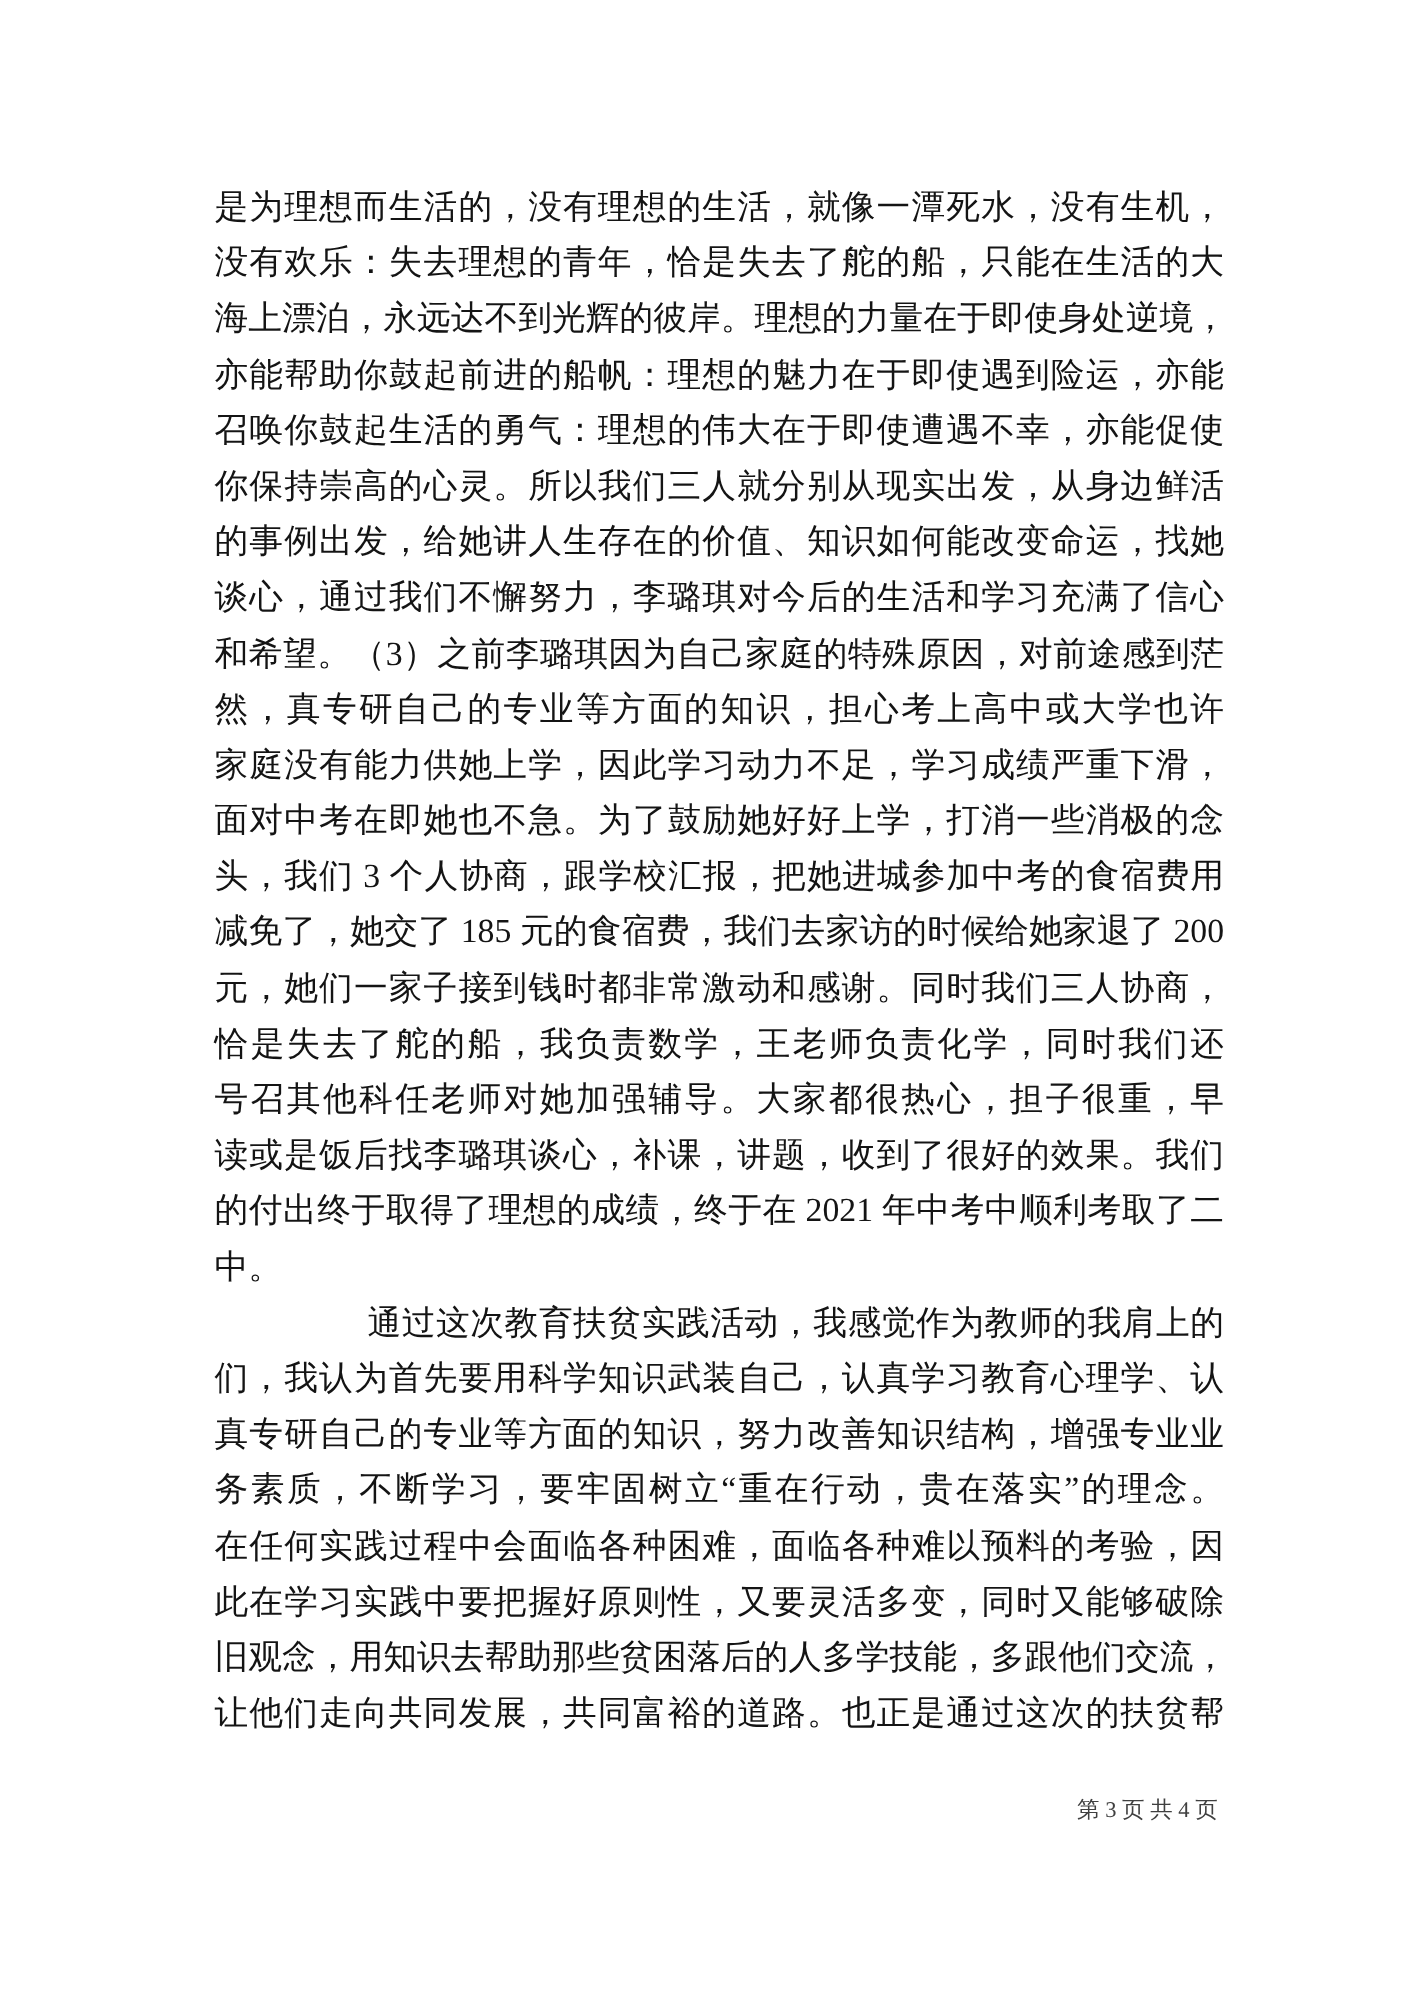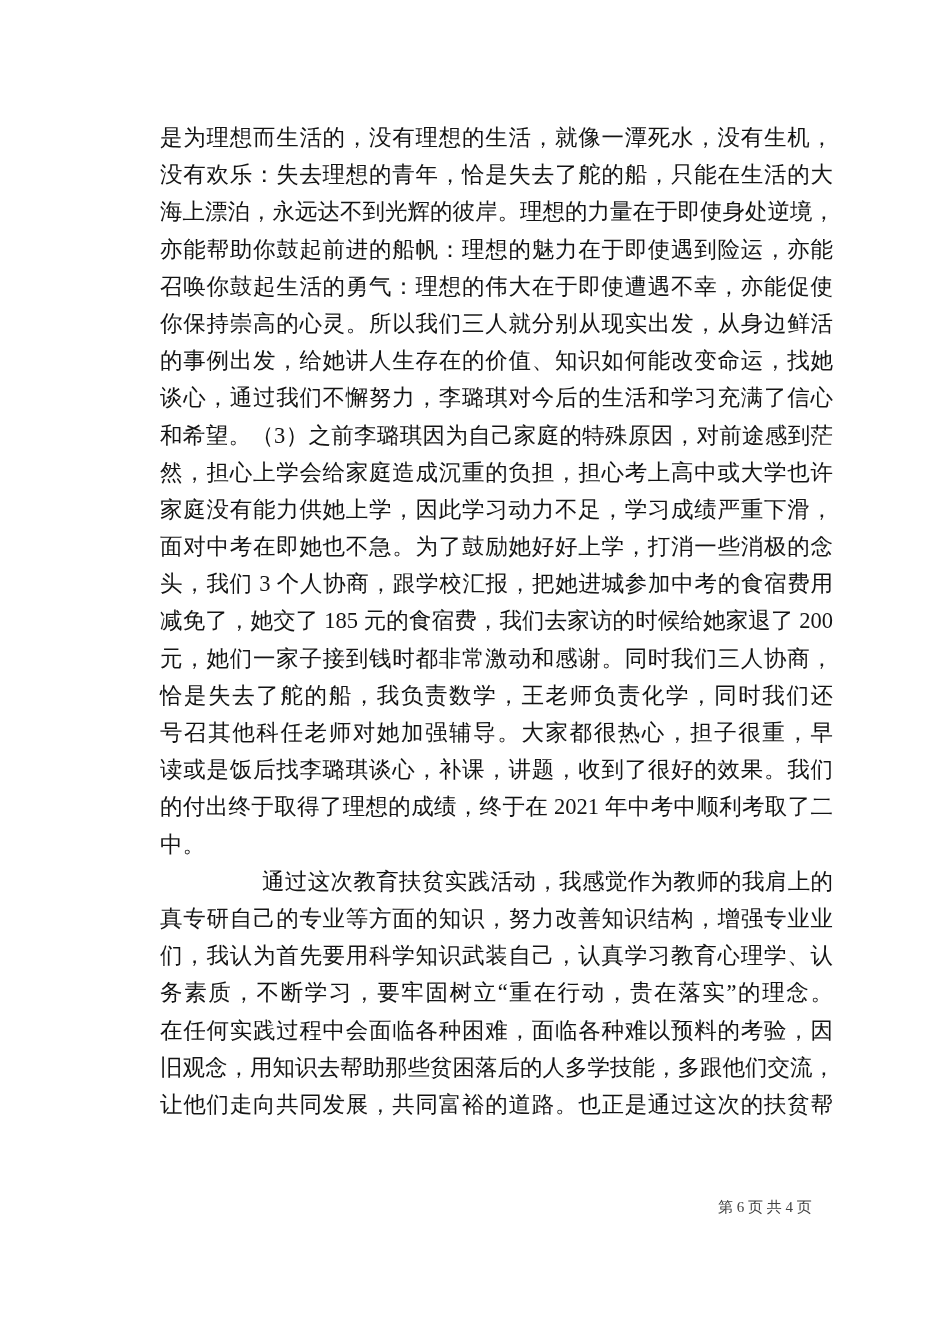--- a/index.html
+++ b/index.html
@@ -14,21 +14,21 @@
   }
   .page {
     position: relative;
     width: 950px;
     height: 1344px;
     background: var(--bg, #ffffff);
     font-family: "Liberation Serif", "DejaVu Serif", serif;
   }
   .text-block {
     position: absolute;
-    left: 160px;
+    left: 143px;
     top: 119px;
     width: 673px;
     color: var(--text, #141414);
   }
   .paragraph {
     margin: 0;
     padding: 0;
   }
   .line {
     height: 37.2px;
@@ -62,38 +62,39 @@
       <div class="paragraph">
         <div class="line">是为理想而生活的，没有理想的生活，就像一潭死水，没有生机，</div>
         <div class="line">没有欢乐：失去理想的青年，恰是失去了舵的船，只能在生活的大</div>
         <div class="line">海上漂泊，永远达不到光辉的彼岸。理想的力量在于即使身处逆境，</div>
         <div class="line">亦能帮助你鼓起前进的船帆：理想的魅力在于即使遇到险运，亦能</div>
         <div class="line">召唤你鼓起生活的勇气：理想的伟大在于即使遭遇不幸，亦能促使</div>
         <div class="line">你保持崇高的心灵。所以我们三人就分别从现实出发，从身边鲜活</div>
         <div class="line">的事例出发，给她讲人生存在的价值、知识如何能改变命运，找她</div>
         <div class="line">谈心，通过我们不懈努力，李璐琪对今后的生活和学习充满了信心</div>
         <div class="line">和希望。（3）之前李璐琪因为自己家庭的特殊原因，对前途感到茫</div>
-        <div class="line">然，担心上学会给家庭造成沉重的负担，担心考上高中或大学也许</div>
+        <div class="line">然，真专研自己的专业等方面的知识，担心考上高中或大学也许</div>
         <div class="line">家庭没有能力供她上学，因此学习动力不足，学习成绩严重下滑，</div>
         <div class="line">面对中考在即她也不急。为了鼓励她好好上学，打消一些消极的念</div>
         <div class="line">头，我们 3 个人协商，跟学校汇报，把她进城参加中考的食宿费用</div>
         <div class="line">减免了，她交了 185 元的食宿费，我们去家访的时候给她家退了 200</div>
         <div class="line">元，她们一家子接到钱时都非常激动和感谢。同时我们三人协商，</div>
         <div class="line">恰是失去了舵的船，我负责数学，王老师负责化学，同时我们还</div>
         <div class="line">号召其他科任老师对她加强辅导。大家都很热心，担子很重，早</div>
         <div class="line">读或是饭后找李璐琪谈心，补课，讲题，收到了很好的效果。我们</div>
         <div class="line">的付出终于取得了理想的成绩，终于在 2021 年中考中顺利考取了二</div>
         <div class="line no-just">中。</div>
       </div>
       <div class="paragraph">
         <div class="line" style="padding-left: 102px;">通过这次教育扶贫实践活动，我感觉作为教师的我肩上的</div>
+        <div class="line">们，我认为首先要用科学知识武装自己，认真学习教育心理学、认</div>
         <div class="line">真专研自己的专业等方面的知识，努力改善知识结构，增强专业业</div>
-        <div class="line">们，我认为首先要用科学知识武装自己，认真学习教育心理学、认</div>
         <div class="line">务素质，不断学习，要牢固树立“重在行动，贵在落实”的理念。</div>
         <div class="line">在任何实践过程中会面临各种困难，面临各种难以预料的考验，因</div>
+        <div class="line">此在学习实践中要把握好原则性，又要灵活多变，同时又能够破除</div>
         <div class="line">旧观念，用知识去帮助那些贫困落后的人多学技能，多跟他们交流，</div>
         <div class="line">让他们走向共同发展，共同富裕的道路。也正是通过这次的扶贫帮</div>
       </div>
     </div>
   <div class="page-footer">
-    <span>第 6 页 共 4 页</span>
+    <span>第 3 页 共 4 页</span>
   </div>
 </div>
 
 </body></html>

